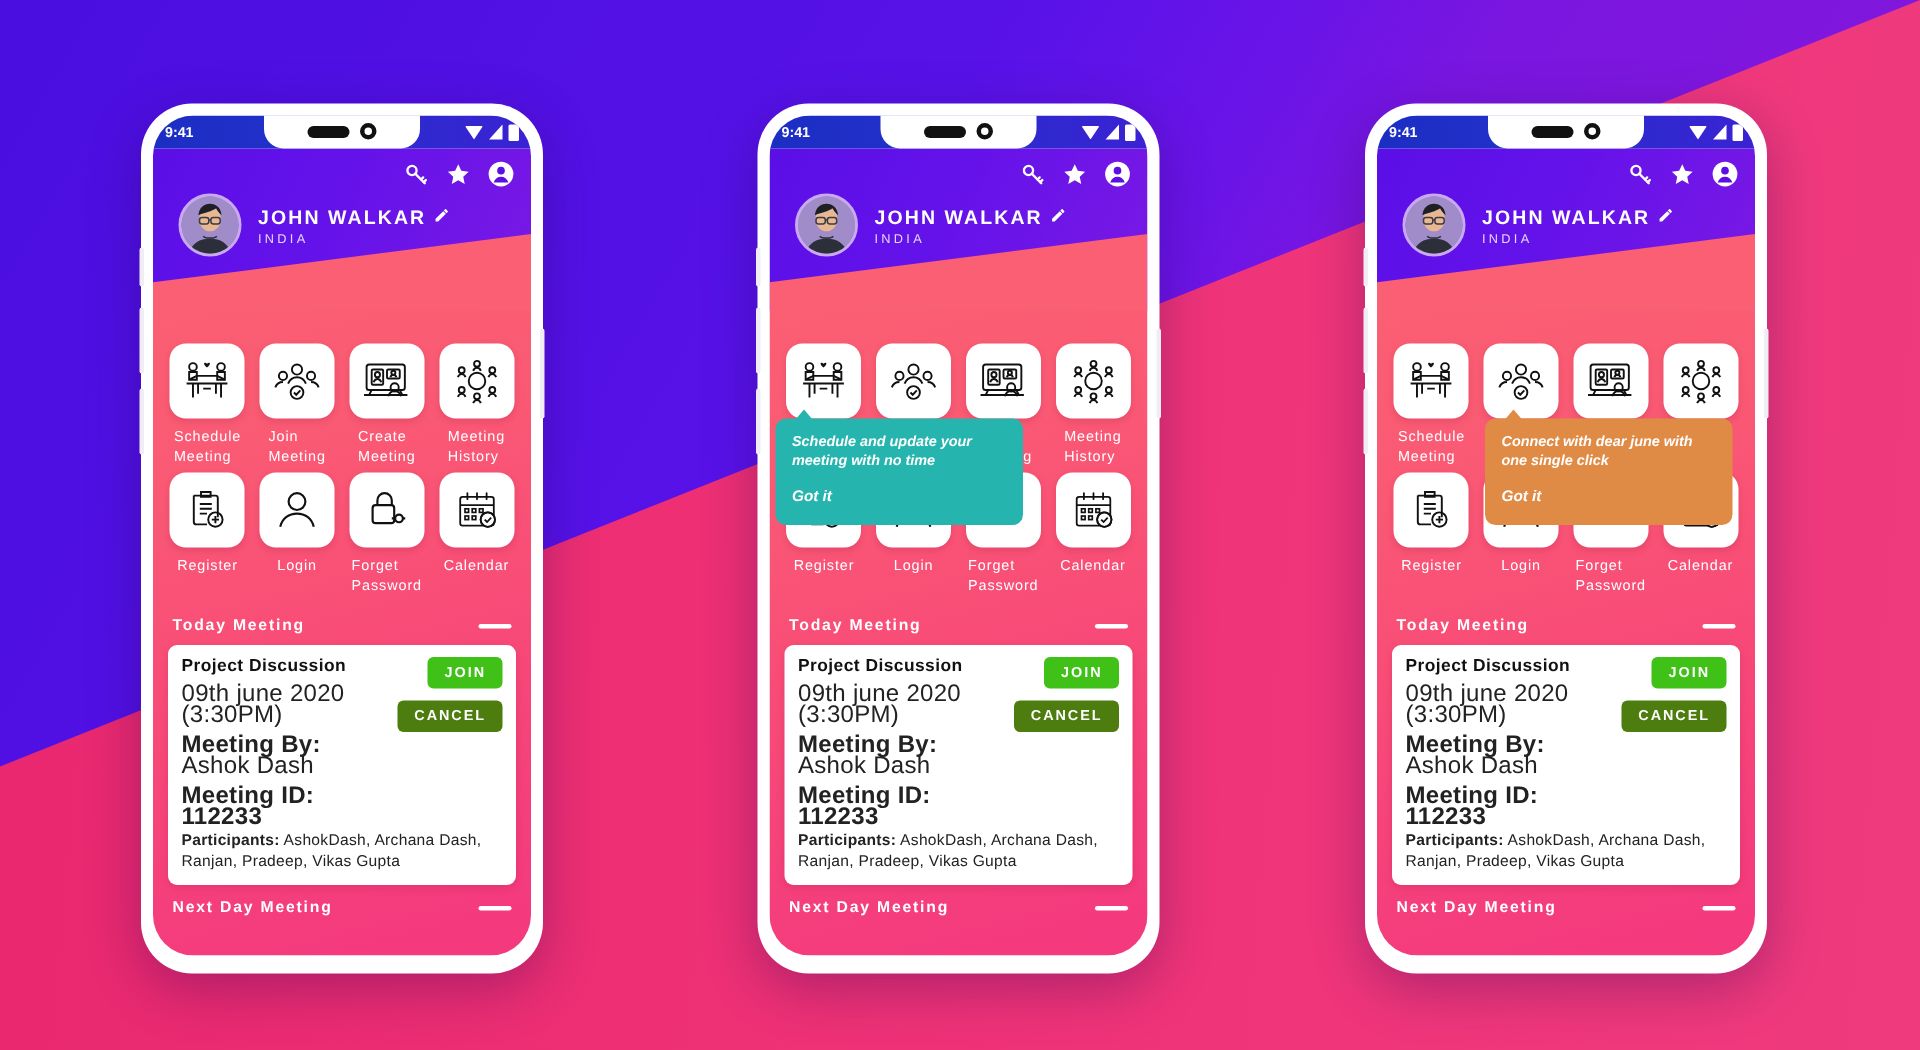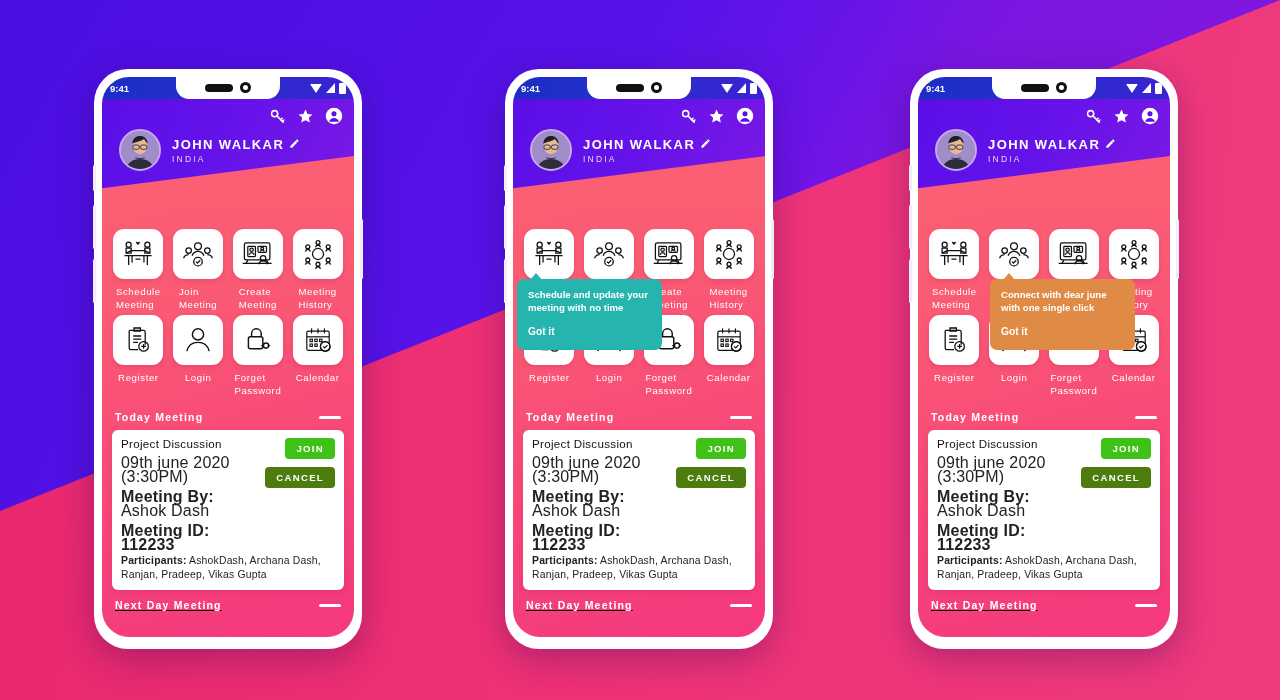--- a/index.html
+++ b/index.html
@@ -130,44 +130,44 @@
   }
   .section-title { color: #fff; font-size: 10.5px; font-weight: 700; letter-spacing: 1.2px; }
   .dash { width: 22px; height: 3px; background: #fff; border-radius: 2px; }
 
   .card {
     background: #fff; border-radius: 6px; margin-top: 7px;
     padding: 7px 9px 8px 9px; position: relative;
     box-shadow: 0 2px 6px rgba(120,0,40,.14);
   }
   .card-rows { padding-right: 74px; }
-  .ctitle { font-size: 11.6px; font-weight: 400; color: #111; letter-spacing: .3px; }
+  .ctitle { font-size: 11.6px; font-weight: 700; color: #111; letter-spacing: .3px; }
   .cline { font-size: 16px; color: #222; letter-spacing: .2px; margin-top: 6px; line-height: 14px; }
   .cline b { font-weight: 700; }
   .cpart { font-size: 10.4px; color: #222; letter-spacing: .2px; margin-top: 2px; line-height: 14px; padding-right: 0; }
   .cpart b { font-weight: 700; }
   .btns { position: absolute; right: 9px; top: 8px; display: flex; flex-direction: column; gap: 8px; align-items: flex-end; }
   .btn {
     border: none; border-radius: 4px; color: #fff; font-weight: 700;
     font-size: 9.6px; letter-spacing: 1.3px; padding: 5px 11px; cursor: pointer;
     font-family: "Liberation Sans", sans-serif;
   }
   .btn-join { background: #3fc118; }
   .btn-cancel { background: #4d7c0f; }
 
   .next-head {
     display: flex; align-items: center; justify-content: space-between;
-    margin-top: 9px; padding: 0 3px; text-decoration: underline;
+    margin-top: 9px; padding: 0 3px;
   }
 
   
   .tooltip {
     position: absolute; z-index: 30; border-radius: 7px;
-    padding: 10px 11px 11px 11px; width: 145px;
-    color: #fff; font-size: 9.6px; line-height: 12.5px; font-weight: 600;
+    padding: 10px 11px 11px 11px; width: 165px;
+    color: #fff; font-size: 9.6px; line-height: 12.5px; font-weight: 600; font-style: italic;
   }
   .tooltip .tip-arrow {
     position: absolute; top: -6px; left: 13px;
     width: 0; height: 0; border-left: 6px solid transparent;
     border-right: 6px solid transparent;
   }
   .tooltip .gotit { margin-top: 12px; font-weight: 700; font-size: 10.2px; cursor: pointer; }
   .tt-teal { background: #26b5ae; }
   .tt-teal .tip-arrow { border-bottom: 7px solid #26b5ae; }
   .tt-orange { background: #e08b45; }

